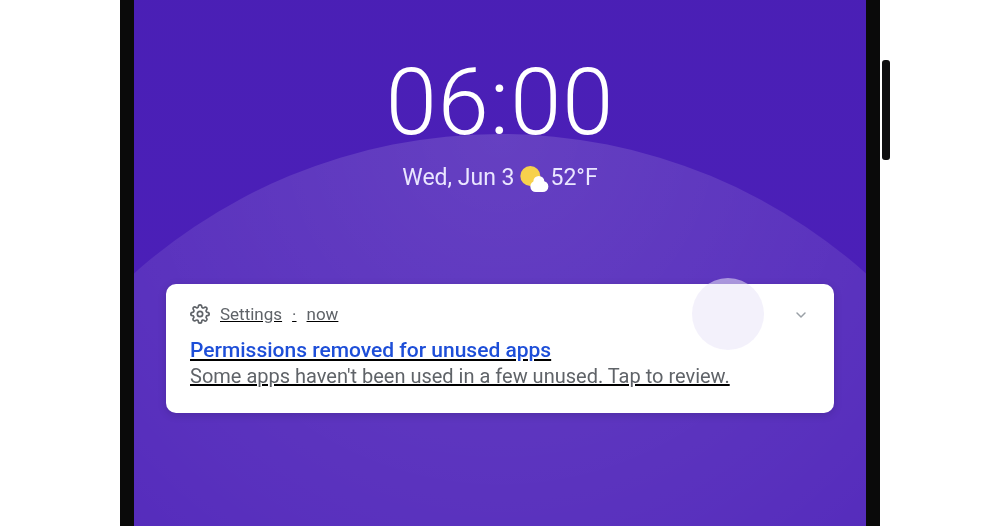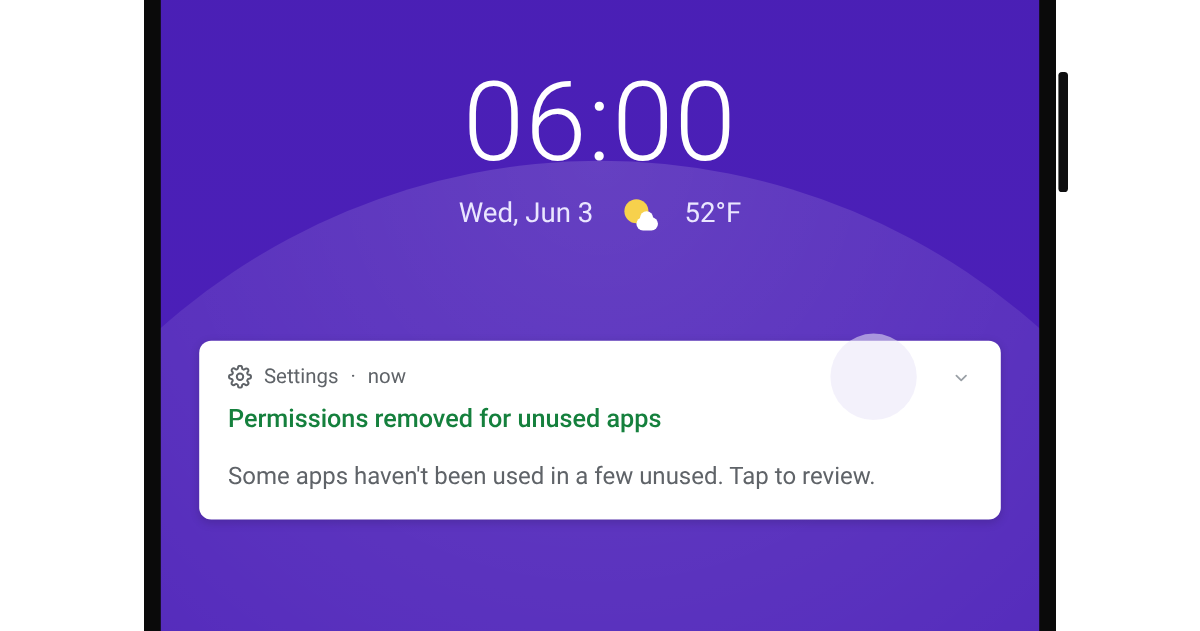--- a/index.html
+++ b/index.html
@@ -58,21 +58,21 @@
       color: #ffffff;
       letter-spacing: 1px;
     }
     .date-row {
       position: absolute;
       top: 210px;
       left: 50%;
       transform: translateX(-50%);
       display: flex;
       align-items: center;
-      gap: 26px;
+      gap: 6px;
       color: #eae6ff;
       font-size: 23px;
       font-weight: 400;
     }
     .weather-icon {
       width: 24px;
       height: 24px;
       position: relative;
       display: inline-block;
     }
@@ -100,20 +100,21 @@
     }
     .notification {
       position: absolute;
       left: 32px;
       right: 32px;
       top: 330px;
       background: #ffffff;
       border-radius: 10px;
       padding: 20px 24px 22px 24px;
       box-shadow: 0 2px 8px rgba(0,0,0,0.15);
+      text-decoration: underline;
     }
     .notif-head {
       display: flex;
       align-items: center;
       gap: 10px;
       margin-bottom: 14px;
       position: relative;
     }
     .gear-icon {
       width: 20px;
@@ -138,24 +139,24 @@
       right: 0;
       top: 2px;
       color: #9aa0a6;
       width: 18px;
       height: 18px;
       display: flex;
       align-items: center;
       justify-content: center;
     }
     .notif-title {
-      color: #15803d;
+      color: #1d4ed8;
       font-size: 21px;
       font-weight: 500;
-      margin-bottom: 20px;
+      margin-bottom: 0;
     }
     .notif-body {
       color: #5f6368;
       font-size: 20px;
       font-weight: 400;
       line-height: 1.45;
     }
     .quick-circle {
       position: absolute;
       right: 70px;

